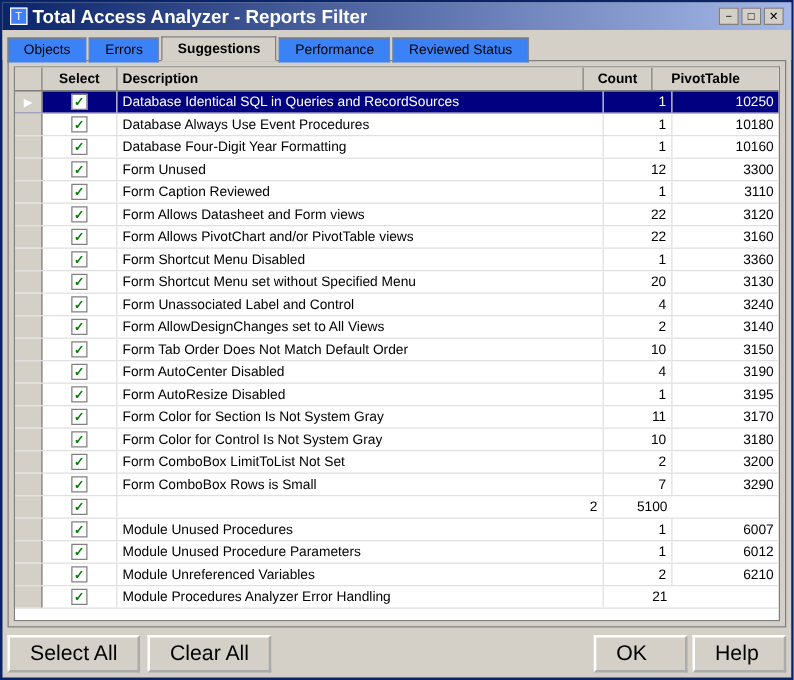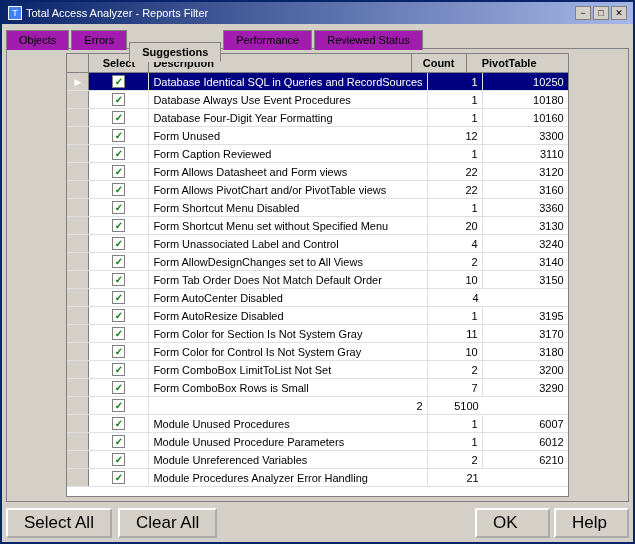--- a/index.html
+++ b/index.html
@@ -39,22 +39,22 @@
       height: 14px;
       background: #4080ff;
       border: 1px solid #fff;
       font-size: 9px;
       display: flex;
       align-items: center;
       justify-content: center;
       color: white;
     }
     .title-text {
-      font-size: 11px;
-      font-weight: normal;
+      font-size: 15px;
+      font-weight: bold;
       text-align: center;
     }
     .title-buttons {
       display: flex;
       gap: 2px;
     }
     .title-btn {
       width: 16px;
       height: 14px;
       background: #d4d0c8;
@@ -74,43 +74,42 @@
       flex-shrink: 0;
     }
     .tab {
       padding: 3px 12px;
       background: #d4d0c8;
       border: 1px solid #808080;
       border-bottom: none;
       cursor: pointer;
       font-size: 11px;
       position: relative;
-      top: 14px;
+      top: 1px;
     }
     .tab.active {
       background: #d4d0c8;
       border: 1px solid #808080;
       border-bottom: 1px solid #d4d0c8;
       font-weight: bold;
       z-index: 2;
     }
     .tab:not(.active) {
-      background: #a21caf;
+      background: #3b82f6;
       top: 2px;
     }
     .content-area {
       flex: 1;
       border: 1px solid #808080;
       background: #d4d0c8;
       margin: 0 4px;
       padding: 4px;
       display: flex;
       flex-direction: column;
       overflow: hidden;
-      align-items: center;
     }
     .table-container {
       flex: 1;
       overflow: hidden;
       border: 1px solid #808080;
       background: white;
       display: flex;
       flex-direction: column;
     }
     .table-header {
@@ -350,20 +349,21 @@
             <div class="td right">10</div>
             <div class="td right">3150</div>
           </div>
           <div class="tr">
             <div class="row-indicator"></div>
             <div class="td center">
               <div class="checkbox checked"></div>
             </div>
             <div class="td">Form AutoCenter Disabled</div>
             <div class="td right">4</div>
+            <div class="td right">3190</div>
           </div>
           <div class="tr">
             <div class="row-indicator"></div>
             <div class="td center">
               <div class="checkbox checked"></div>
             </div>
             <div class="td">Form AutoResize Disabled</div>
             <div class="td right">1</div>
             <div class="td right">3195</div>
           </div>

